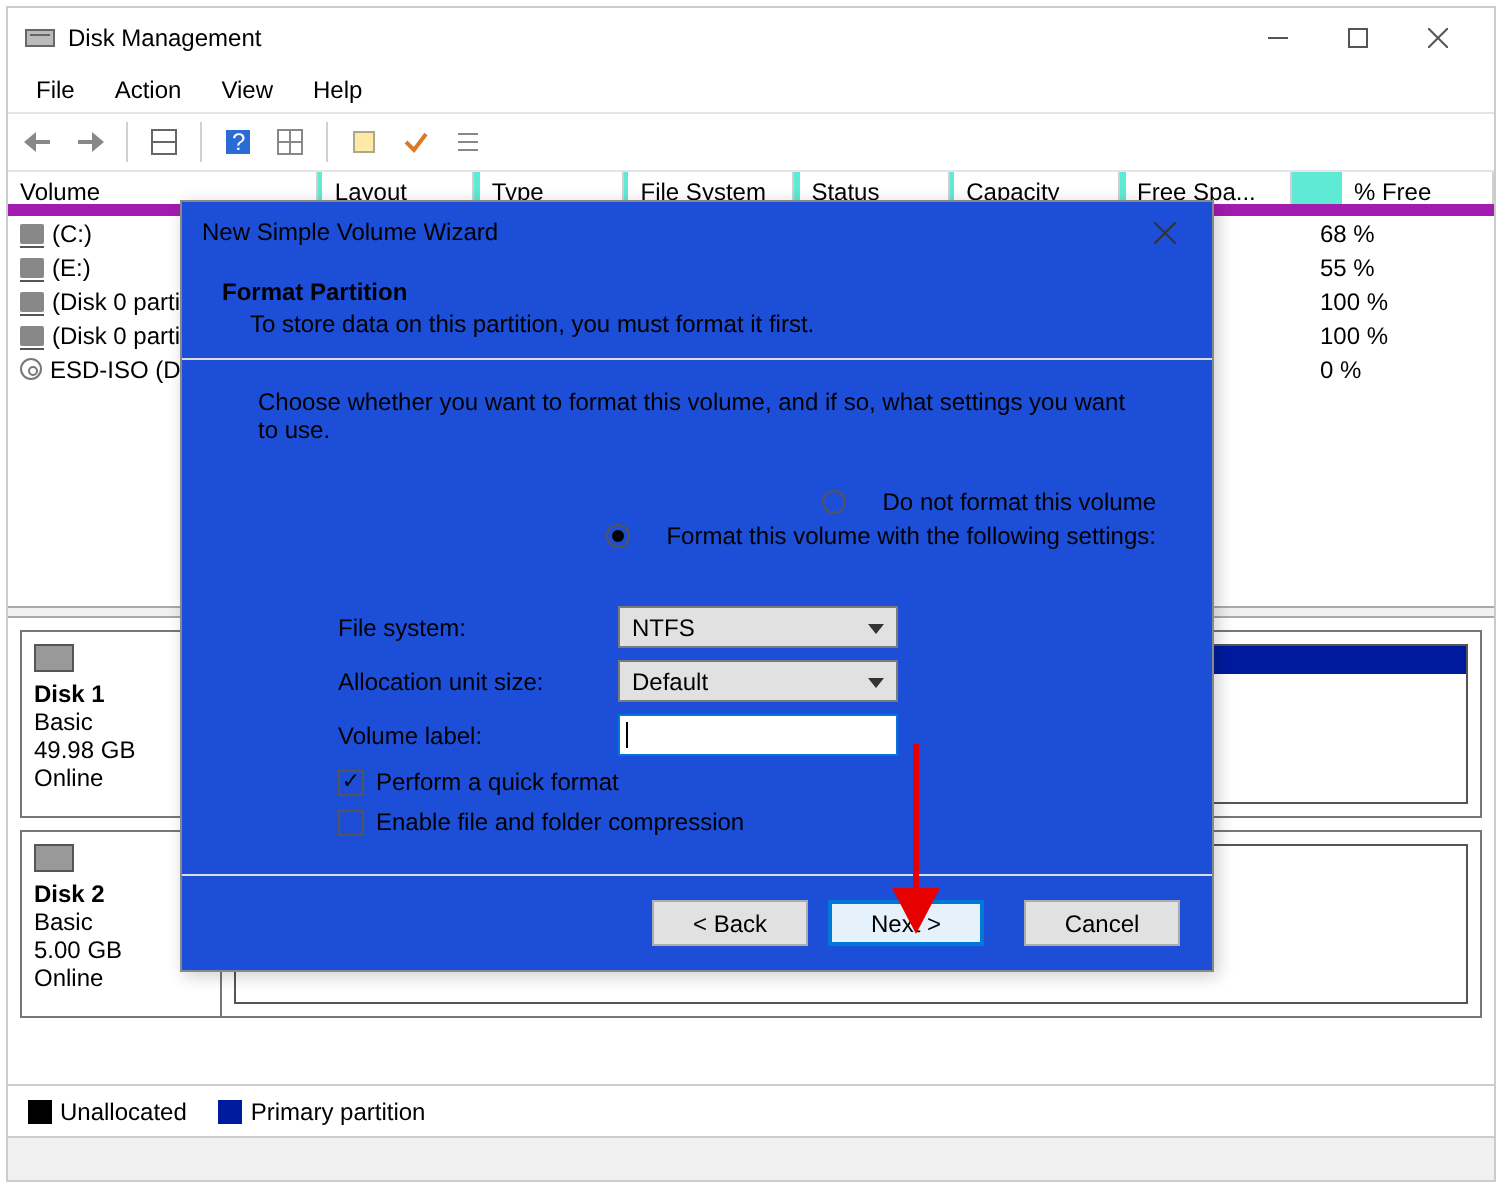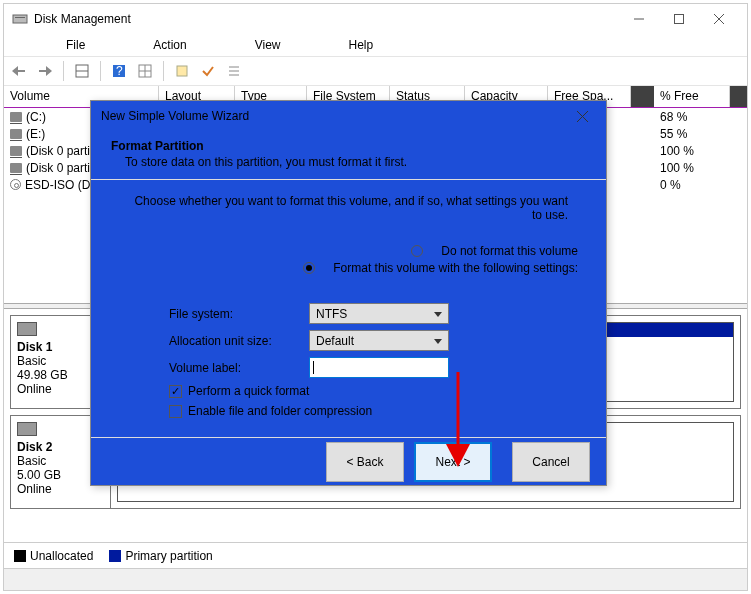--- a/index.html
+++ b/index.html
@@ -8,28 +8,28 @@
 
 .main-window { position: absolute; inset: 3px; border: 1px solid #ccc; background: #fff; display: flex; flex-direction: column; }
 .titlebar { height: 30px; display: flex; align-items: center; padding: 0 8px; }
 .titlebar .app-icon { width: 16px; height: 16px; margin-right: 6px; display:flex; align-items:center; justify-content:center; }
 .titlebar .title { flex: 0 0 auto; }
 .titlebar .spacer { flex: 1; }
 .win-ctrl { width: 40px; height: 28px; display: flex; align-items: center; justify-content: center; color:#444; }
 .win-ctrl svg { stroke: #555; }
 
 .menubar { height: 22px; display: flex; align-items: center; padding: 0 6px; gap: 4px; }
-.menu-item { padding: 2px 8px; margin-left: 48px; }
+.menu-item { padding: 2px 8px; }
 
 .toolbar { height: 30px; border-top: 1px solid #e5e5e5; border-bottom: 1px solid #e5e5e5; display: flex; align-items: center; padding: 0 4px; gap: 4px; background:#fff; }
 .tool-btn { width: 22px; height: 22px; display: flex; align-items: center; justify-content: center; border: 1px solid transparent; }
 .tool-sep { width: 1px; height: 20px; background: #d0d0d0; margin: 0 3px; }
 
 
-.list-header { height: 22px; border-bottom: 1px solid #a21caf; display: flex; background: #404040; }
+.list-header { height: 22px; border-bottom: 6px solid #a21caf; display: flex; background: #5eead4; justify-content: space-between; }
 .list-header .col { border-right: 1px solid #d0d0d0; padding: 3px 6px; background: #fff; }
 .col-volume { width: 155px; }
 .col-layout { width: 76px; }
 .col-type { width: 72px; }
 .col-fs { width: 83px; }
 .col-status { width: 75px; }
 .col-capacity { width: 83px; }
 .col-free { width: 83px; }
 .col-pfree { width: 76px; margin-left: 23px; }
 
@@ -67,36 +67,36 @@
 
 
 .wizard { position: absolute; left: 90px; top: 100px; width: 517px; height: 386px; background: #1d4ed8; border: 1px solid #888; box-shadow: 2px 2px 8px rgba(0,0,0,.2); display:flex; flex-direction:column; }
 .wizard-title { height: 30px; display:flex; align-items:center; padding: 0 10px; }
 .wizard-title .t { flex:1; }
 .wizard-close { width: 28px; height: 24px; display:flex; align-items:center; justify-content:center; }
 .wizard-head { padding: 8px 20px 10px 20px; border-bottom: 1px solid #ddd; }
 .wizard-head .h1 { font-weight: bold; margin-bottom: 2px; }
 .wizard-head .h2 { padding-left: 14px; }
 .wizard-body { flex:1; padding: 14px 28px; }
-.wizard-body .intro { text-align: right; margin-bottom: 22px; padding: 0 10px; }
+.wizard-body .intro { text-align: left; margin-bottom: 22px; padding: 0 10px; }
 .radio-row { display:flex; align-items:center; gap: 18px; margin: 3px 0 3px 20px; justify-content: flex-end; }
 .radio { width: 12px; height: 12px; border-radius:50%; border:1px solid #555; position:relative; }
 .radio.checked::after { content:""; position:absolute; left:2px; top:2px; width:6px; height:6px; border-radius:50%; background:#000; }
 .form-row { display:flex; align-items:center; margin: 6px 0 6px 50px; }
 .form-row .lbl { width: 140px; }
 .select { width: 140px; height: 21px; border: 1px solid #7a7a7a; background: #e1e1e1; display:flex; align-items:center; padding: 0 6px; position:relative; }
 .select::after { content:""; position:absolute; right:6px; top:8px; border-left:4px solid transparent; border-right:4px solid transparent; border-top:5px solid #333; }
 .text-input { width: 140px; height: 21px; border: 1px solid #0078d7; padding: 0 4px; background:#fff; position:relative; }
 .text-input .caret { position:absolute; left:3px; top:3px; width:1px; height:13px; background:#000; }
 .check-row { display:flex; align-items:center; gap:6px; margin: 6px 0 2px 50px; }
 .cbox { width:13px; height:13px; border:1px solid #555; display:flex; align-items:center; justify-content:center; }
 .cbox.checked::after { content:"✓"; font-size:11px; line-height:1; }
 
 .wizard-buttons { height: 48px; border-top: 1px solid #ddd; display:flex; align-items:center; justify-content:flex-end; gap: 10px; padding: 0 16px; }
-.btn { min-width: 78px; height: 40px; border: 1px solid #adadad; background: #e1e1e1; display:flex; align-items:center; justify-content:center; padding:0 12px; }
+.btn { min-width: 78px; height: 23px; border: 1px solid #adadad; background: #e1e1e1; display:flex; align-items:center; justify-content:center; padding:0 12px; }
 .btn.primary { border: 2px solid #0078d7; background:#e5f1fb; }
 
 
 .arrow { position:absolute; left: 438px; top: 372px; width: 40px; height: 110px; pointer-events:none; }
 </style>
 </head>
 <body>
 
 <div class="main-window">
   <div class="titlebar">

